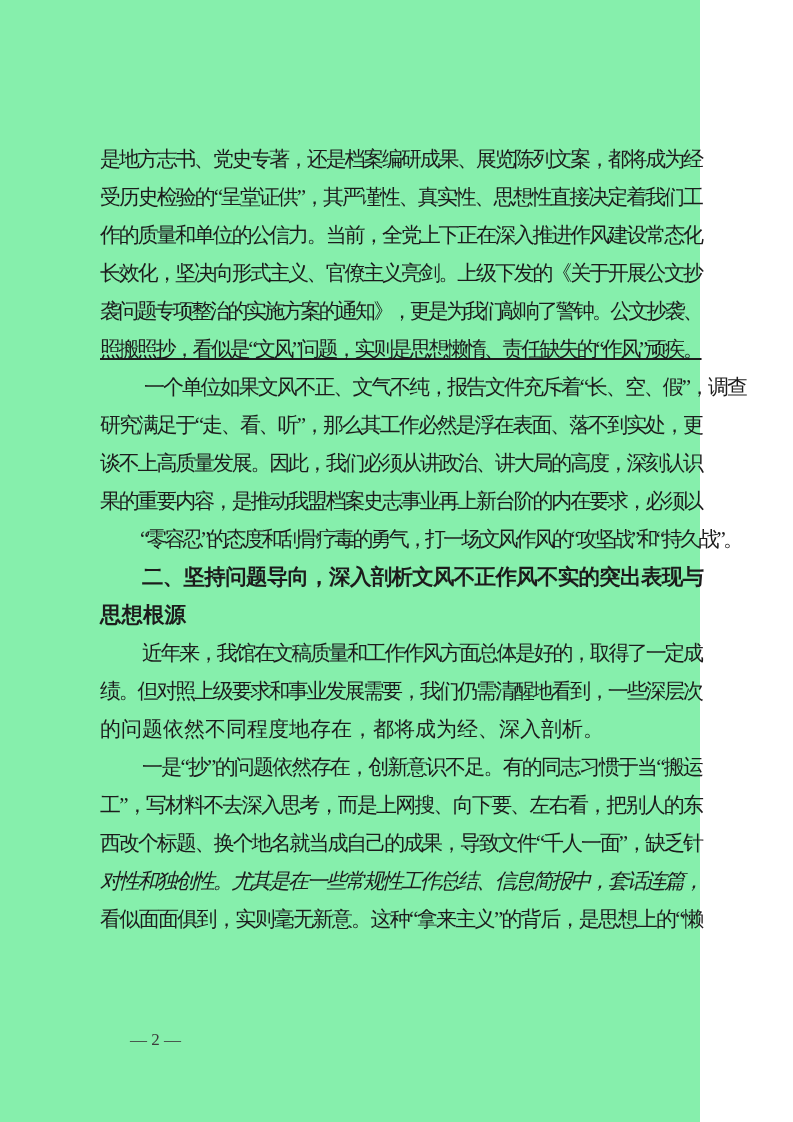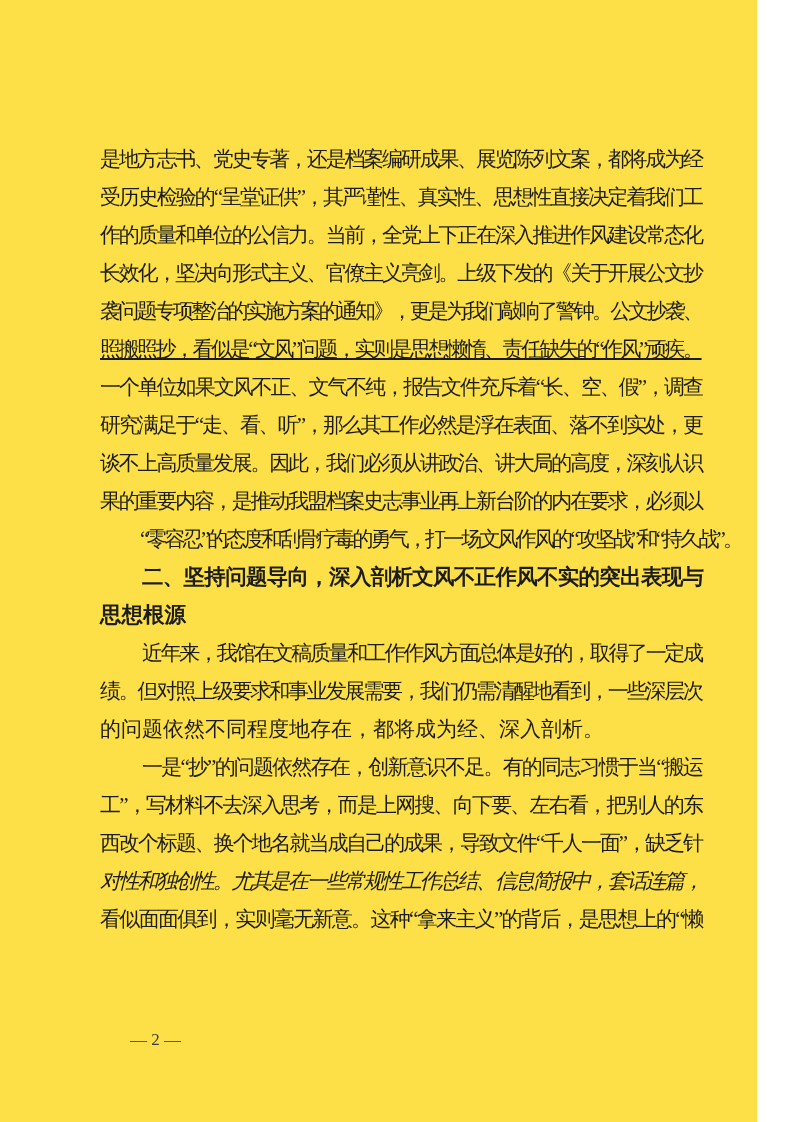--- a/index.html
+++ b/index.html
@@ -5,23 +5,23 @@
   html, body {
     margin: 0;
     padding: 0;
     background: #ffffff;
     width: 793px;
     height: 1122px;
     overflow: hidden;
   }
   .page {
     position: relative;
-    width: 757px;
+    width: 700px;
     height: 1122px;
-    background: #fde047;
+    background: #86efac;
     font-family: "Liberation Serif", "DejaVu Serif", serif;
     color: #1c1c1c;
   }
   .text-area {
     position: absolute;
     left: 100px;
     top: 140px;
     width: 604px;
   }
   .block { margin: 0; padding: 0; }
@@ -55,21 +55,21 @@
 
 <div class="page">
   <div class="text-area">
       <div class="block paragraph">
         <div class="line"><span style="letter-spacing: -2.194px;">是地方志书、党史专著，还是档案编研成果、展览陈列文案，都将成为经</span></div>
         <div class="line"><span style="letter-spacing: -2.052px;">受历史检验的“呈堂证供”，其严谨性、真实性、思想性直接决定着我们工</span></div>
         <div class="line"><span style="letter-spacing: -2.194px;">作的质量和单位的公信力。当前，全党上下正在深入推进作风建设常态化</span></div>
         <div class="line"><span style="letter-spacing: -2.194px; font-family: Liberation Serif, serif;">长效化，坚决向形式主义、官僚主义亮剑。上级下发的《关于开展公文抄</span></div>
         <div class="line"><span style="letter-spacing: -2.781px;">袭问题专项整治的实施方案的通知》，更是为我们敲响了警钟。公文抄袭、</span></div>
         <div class="line"><span style="letter-spacing: -2.479px; text-decoration: underline;">照搬照抄，看似是“文风”问题，实则是思想懒惰、责任缺失的“作风”顽疾。</span></div>
-        <div class="line"><span style="letter-spacing: -2.052px;">一个单位如果文风不正、文气不纯，报告文件充斥着“长、空、假”，调查</span></div>
+        <div class="line"><span style="letter-spacing: -2.052px; margin-left: 44px;">一个单位如果文风不正、文气不纯，报告文件充斥着“长、空、假”，调查</span></div>
         <div class="line"><span style="letter-spacing: -2.052px;">研究满足于“走、看、听”，那么其工作必然是浮在表面、落不到实处，更</span></div>
         <div class="line"><span style="letter-spacing: -2.194px;">谈不上高质量发展。因此，我们必须从讲政治、讲大局的高度，深刻认识</span></div>
         <div class="line"><span style="letter-spacing: -2.194px;">果的重要内容，是推动我盟档案史志事业再上新台阶的内在要求，必须以</span></div>
         <div class="line"><span style="letter-spacing: -2.859px; margin-left: 40px;">“零容忍”的态度和刮骨疗毒的勇气，打一场文风作风的“攻坚战”和“持久战”。</span></div>
       </div>
       <div class="block heading">
         <div class="line indent"><span style="letter-spacing: -0.712px;">二、坚持问题导向，深入剖析文风不正作风不实的突出表现与</span></div>
         <div class="line"><span>思想根源</span></div>
       </div>
       <div class="block paragraph">

